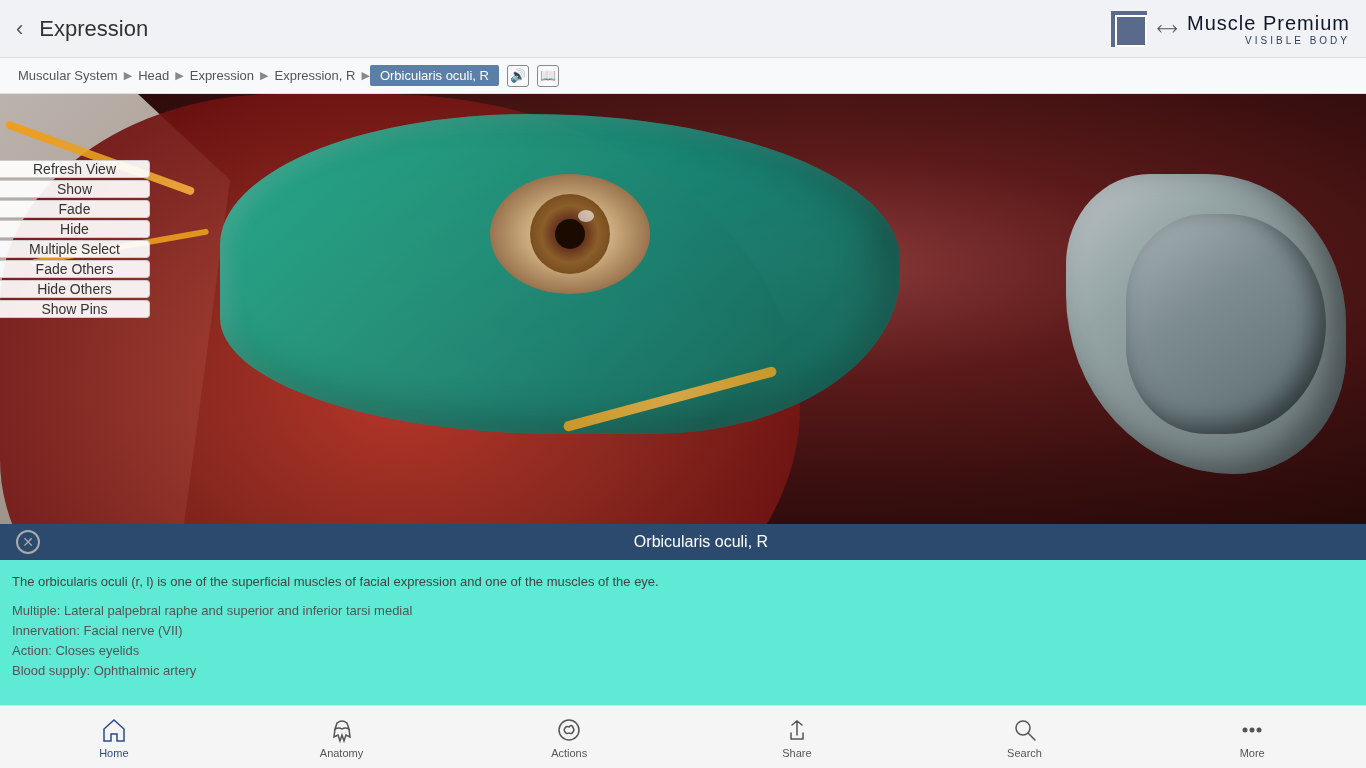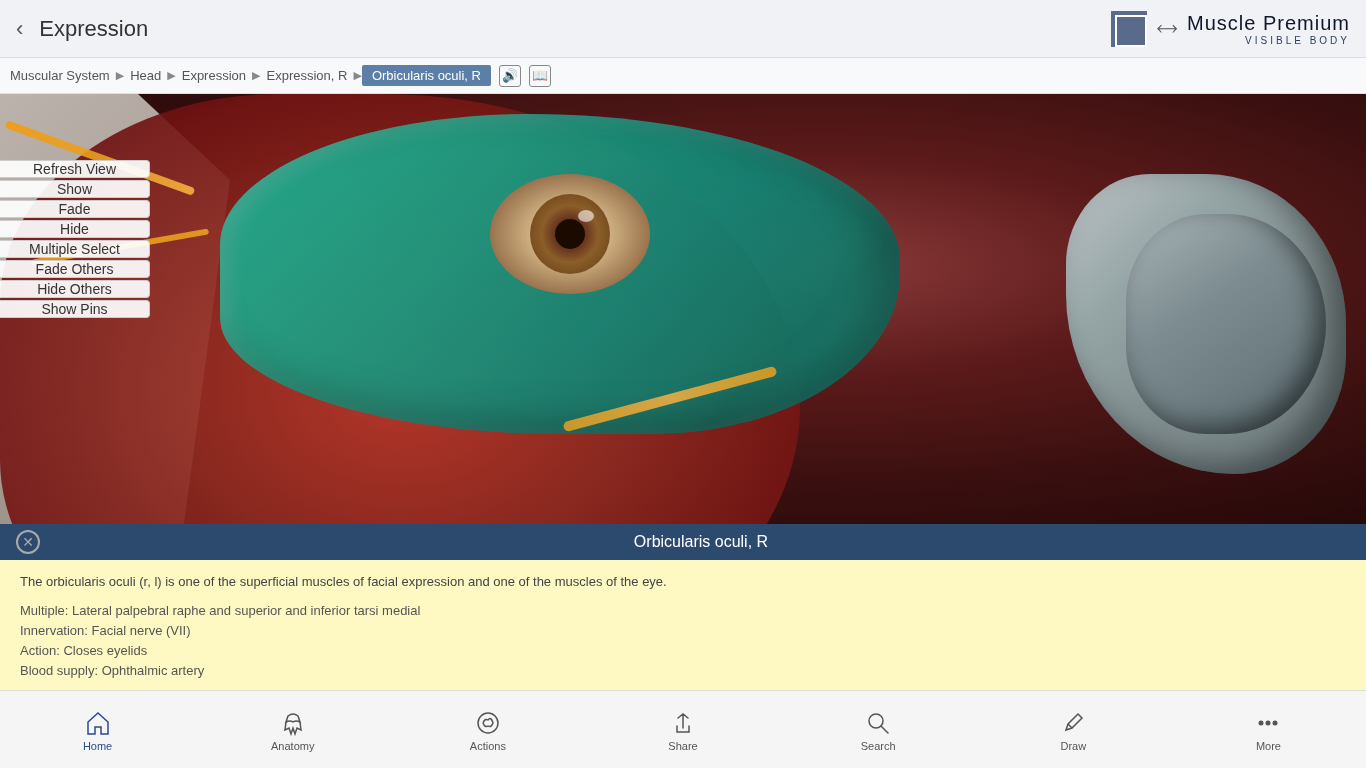--- a/index.html
+++ b/index.html
@@ -77,21 +77,21 @@
     }
 
     
     #breadcrumb {
       position: absolute;
       top: 58px; left: 0; right: 0;
       height: 36px;
       background: #f8f9fa;
       display: flex;
       align-items: center;
-      padding: 0 4px;
+      padding: 0 12px;
       border-bottom: 1px solid #e0e0e0;
       z-index: 100;
       gap: 0;
       font-size: 13px;
     }
     .breadcrumb-item {
       color: #555;
       padding: 0 6px;
       white-space: nowrap;
     }
@@ -297,22 +297,22 @@
       font-weight: 400;
       text-align: center;
       flex: 1;
     }
 
     
     #description-panel {
       position: absolute;
       top: 560px; left: 0; right: 0;
       height: 145px;
-      background: #fef9c3;
-      padding: 12px 20px;
+      background: #5eead4;
+      padding: 12px 12px;
       font-size: 13px;
       color: #333;
       line-height: 1.6;
       overflow: hidden;
     }
     #desc-summary {
       margin-bottom: 8px;
       color: #444;
     }
     #desc-details {
@@ -320,21 +320,21 @@
     }
     #desc-details p {
       margin: 0;
       line-height: 1.55;
     }
 
     
     #bottom-nav {
       position: absolute;
       bottom: 0; left: 0; right: 0;
-      height: 78px;
+      height: 63px;
       background: #f5f5f5;
       border-top: 1px solid #ddd;
       display: flex;
       align-items: center;
       z-index: 100;
     }
     .nav-item {
       flex: 1;
       display: flex;
       flex-direction: column;
@@ -485,27 +485,20 @@
   </div>
 
   <div class="nav-item">
     <svg class="nav-svg" viewBox="0 0 30 30" fill="none">
       <circle cx="13" cy="13" r="7" stroke="#555" stroke-width="1.5"></circle>
       <line x1="18" y1="18" x2="25" y2="25" stroke="#555" stroke-width="1.5" stroke-linecap="round"></line>
     </svg>
     <span class="nav-label">Search</span>
   </div>
 
-  <div class="nav-item">
-    <svg class="nav-svg" viewBox="0 0 30 30" fill="none">
-      <path d="M8 22 L10 16 L20 6 L24 10 L14 20 Z" stroke="#555" stroke-width="1.5" fill="none"></path>
-      <path d="M10 16 L14 20" stroke="#555" stroke-width="1.5"></path>
-    </svg>
-    <span class="nav-label">Draw</span>
-  </div>
 
   <div class="nav-item">
     <svg class="nav-svg" viewBox="0 0 30 30" fill="none">
       <circle cx="8" cy="15" r="2.5" fill="#555"></circle>
       <circle cx="15" cy="15" r="2.5" fill="#555"></circle>
       <circle cx="22" cy="15" r="2.5" fill="#555"></circle>
     </svg>
     <span class="nav-label">More</span>
   </div>
 

